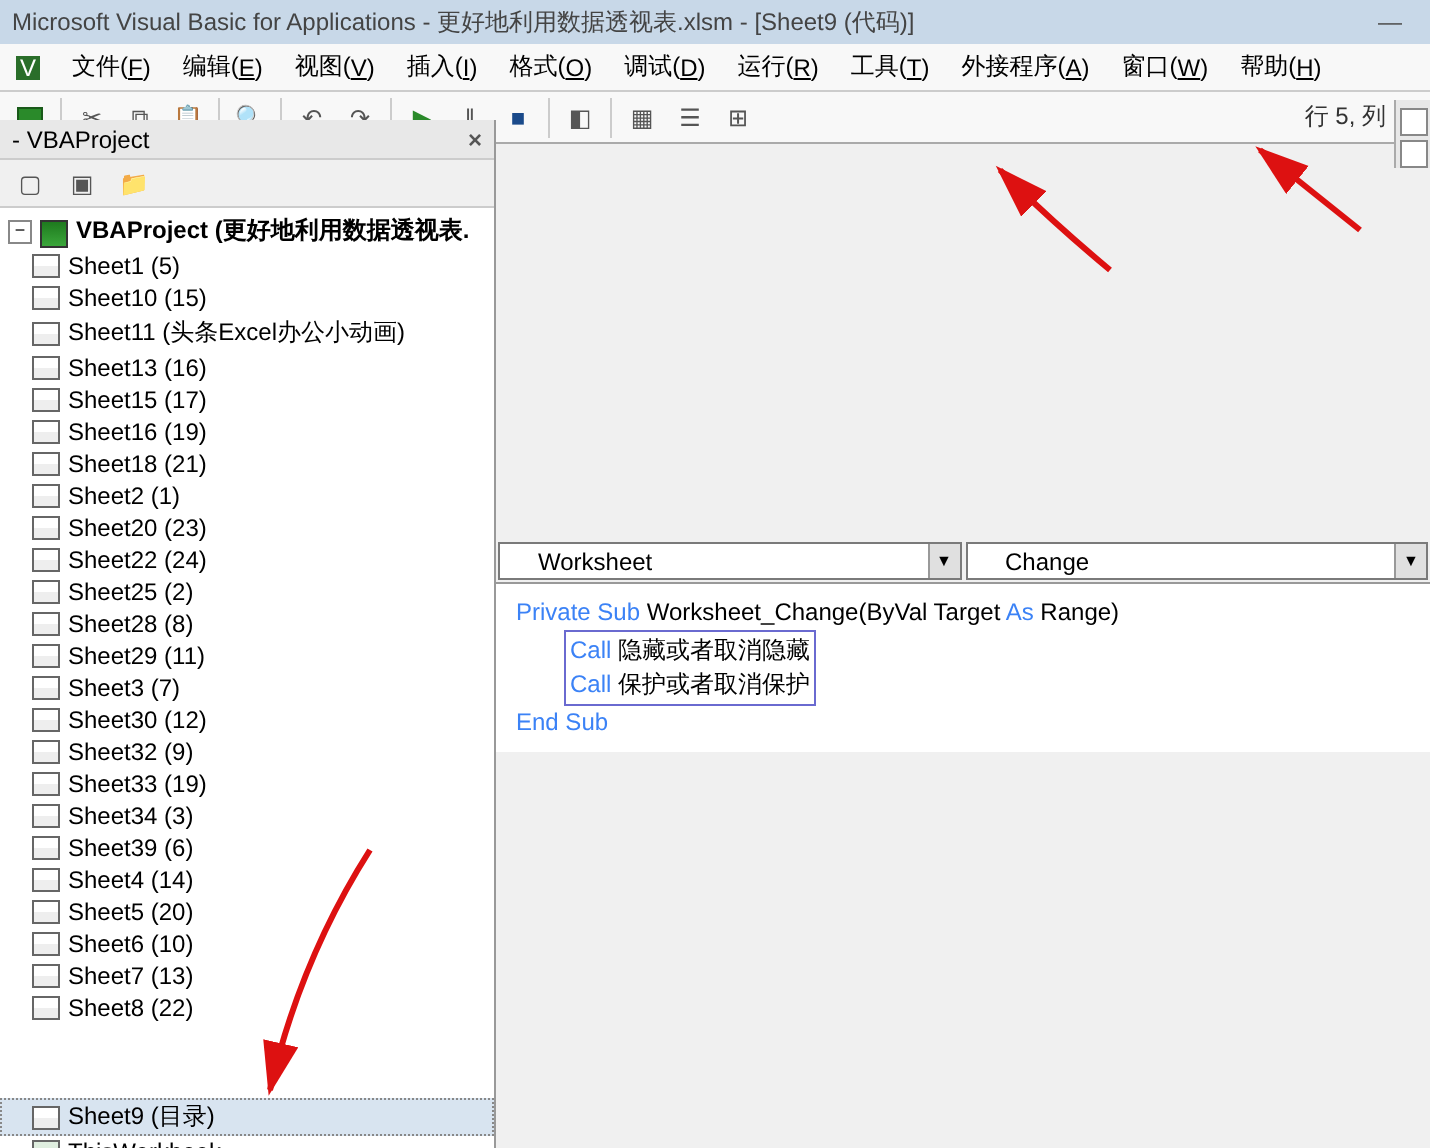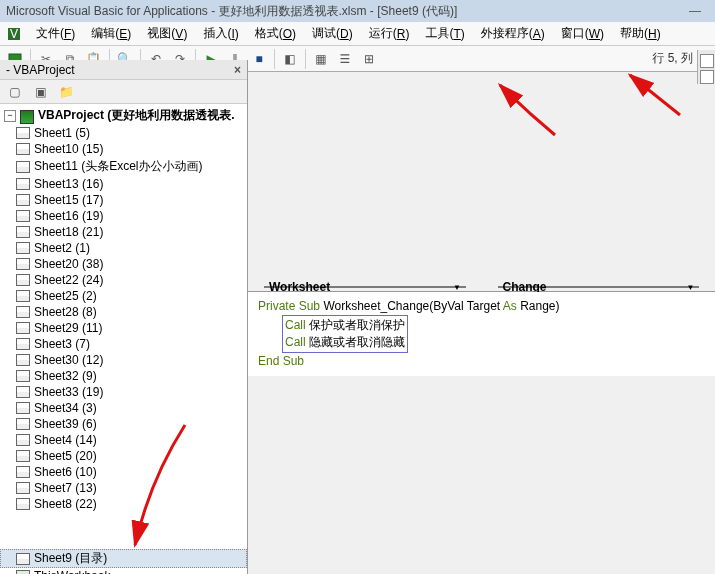--- a/index.html
+++ b/index.html
@@ -24,25 +24,25 @@
 .tree-root { display: flex; align-items: center; padding: 1px 4px; white-space: nowrap; }
 .tree-item { display: flex; align-items: center; padding: 1px 4px 1px 16px; white-space: nowrap; cursor: default; }
 .tree-item.selected { background: #d8e4f0; outline: 1px dotted #888; outline-offset: -1px; margin-top: 37px; }
 .tree-icon { width: 14px; height: 12px; margin-right: 4px; display: inline-flex; }
 .sheet-ico::before { content: ""; width: 12px; height: 10px; border: 1px solid #666; background: linear-gradient(to bottom,#fff 50%,#eee 50%); display: inline-block; }
 .proj-ico::before { content: ""; width: 12px; height: 12px; background: linear-gradient(#1e7a1e,#3aa63a); display: inline-block; border: 1px solid #333; }
 .tw-ico::before { content: ""; width: 12px; height: 10px; border: 1px solid #666; background: #dfeedf; display: inline-block; }
 .expand { width: 12px; height: 12px; border: 1px solid #888; background: #fff; display: inline-flex; align-items: center; justify-content: center; margin-right: 4px; font-size: 9px; line-height: 1; }
 .panel-right { flex: 1; display: flex; flex-direction: column; background: #fff; }
 .combo-row { display: flex; height: 22px; background: #f0f0f0; border-bottom: 1px solid #999; position: relative; }
-.combo { flex: 1; background: #fff; border: 1px solid #7a7a7a; margin: 16px; display: flex; align-items: center; padding: 0 4px; font-family: Consolas, monospace; font-weight: bold; position: relative; }
+.combo { flex: 1; background: #fff; border: 1px solid #7a7a7a; margin: 1px; display: flex; align-items: center; padding: 0 19px; font-family: Consolas, monospace; font-weight: normal; position: relative; }
 .combo .drop { position: absolute; right: 0; top: 0; bottom: 0; width: 16px; background: #e0e0e0; border-left: 1px solid #999; display: flex; align-items: center; justify-content: center; font-size: 8px; }
 .codepane { flex: 1; padding: 6px 10px; font-family: Consolas, "Courier New", monospace; font-size: 13px; line-height: 1.4; background: #fff; position: relative; }
 .code-line { white-space: pre; }
-.kw { color: #4d7c0f; }
+.kw { color: #3b82f6; }
 .box { border: 1px solid #6a6ad0; padding: 1px 2px; display: inline-block; margin-left: 24px; }
 .arrow { position: absolute; pointer-events: none; }
 .arrow svg { overflow: visible; }
 .right-tool { position: absolute; right: 0; top: 50px; width: 18px; background: #e8e8e8; border-left: 1px solid #aaa; display: flex; flex-direction: column; align-items: center; padding-top: 4px; gap: 2px; }
 .rtb { width: 14px; height: 14px; border: 1px solid #888; background: #fff; }
 </style>
 </head>
 <body>
 
 <div class="titlebar">
@@ -146,21 +146,21 @@
           <div class="tree-item">
             <span class="tree-icon sheet-ico"></span>
             <span>Sheet18 (21)</span>
           </div>
           <div class="tree-item">
             <span class="tree-icon sheet-ico"></span>
             <span>Sheet2 (1)</span>
           </div>
           <div class="tree-item">
             <span class="tree-icon sheet-ico"></span>
-            <span>Sheet20 (38)</span>
+            <span>Sheet20 (23)</span>
           </div>
           <div class="tree-item">
             <span class="tree-icon sheet-ico"></span>
             <span>Sheet22 (24)</span>
           </div>
           <div class="tree-item">
             <span class="tree-icon sheet-ico"></span>
             <span>Sheet25 (2)</span>
           </div>
           <div class="tree-item">
@@ -234,22 +234,22 @@
         <span class="drop">▼</span>
       </div>
       <div class="combo">
         <span>Change</span>
         <span class="drop">▼</span>
       </div>
     </div>
     <div class="codepane">
       <div class="code-line"><span class="kw">Private Sub</span><span> Worksheet_Change(ByVal Target </span><span class="kw">As</span><span> Range)</span></div>
       <div class="box">
+        <div class="code-line"><span class="kw">Call</span><span> 隐藏或者取消隐藏</span></div>
         <div class="code-line"><span class="kw">Call</span><span> 保护或者取消保护</span></div>
-        <div class="code-line"><span class="kw">Call</span><span> 隐藏或者取消隐藏</span></div>
       </div>
       <div class="code-line"><span class="kw">End Sub</span></div>
     </div>
   </div>
 </div>
 
 <div class="right-tool">
   <div class="rtb"></div>
   <div class="rtb"></div>
 </div>

